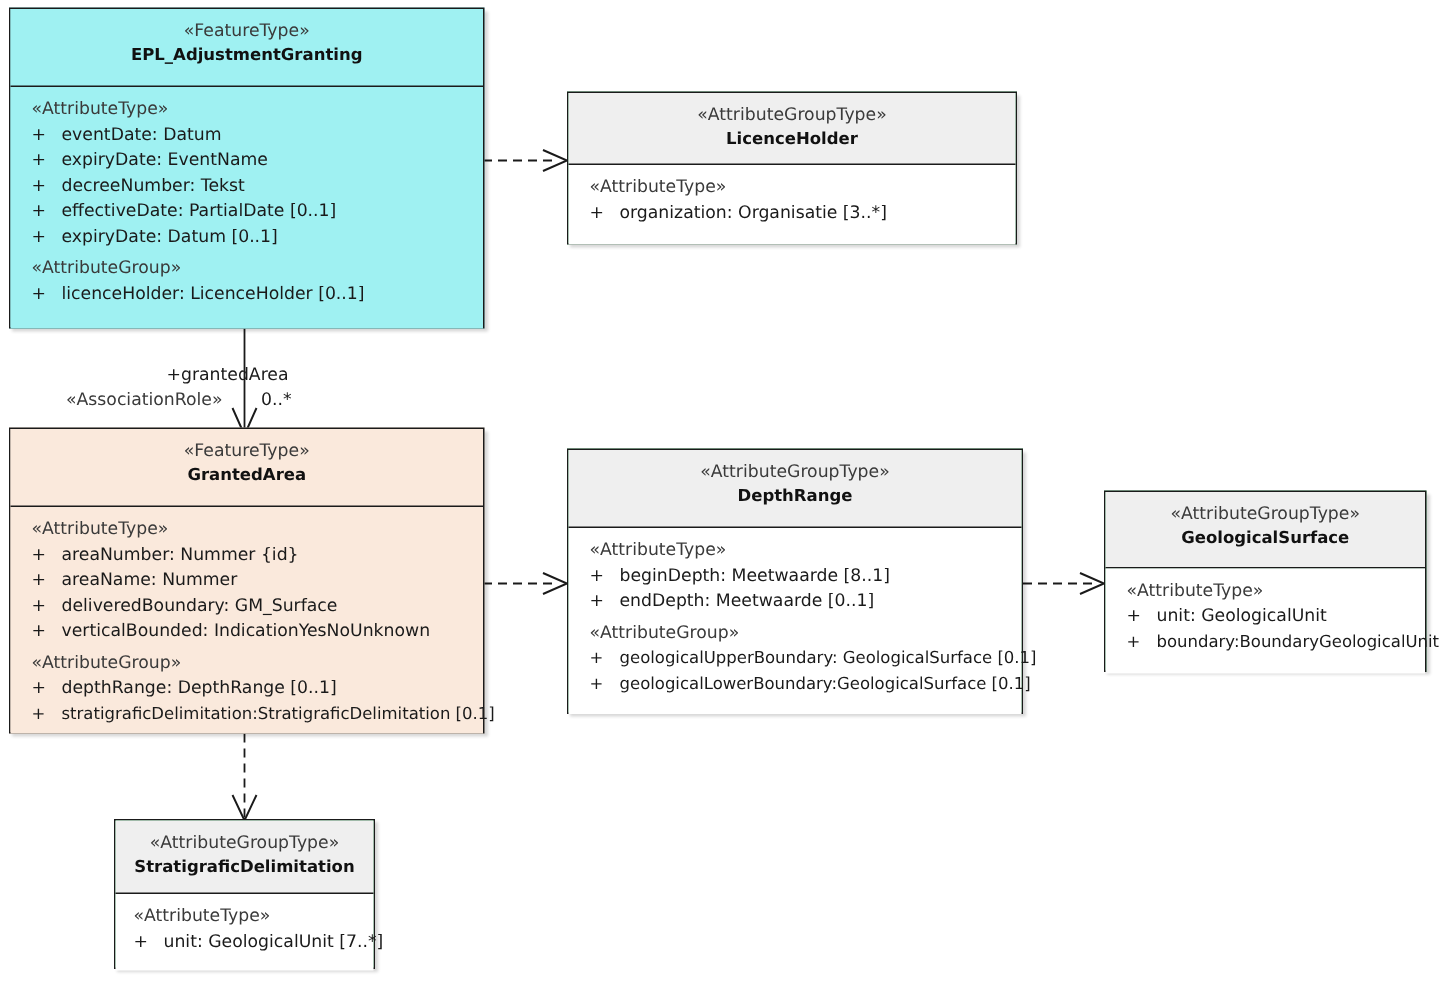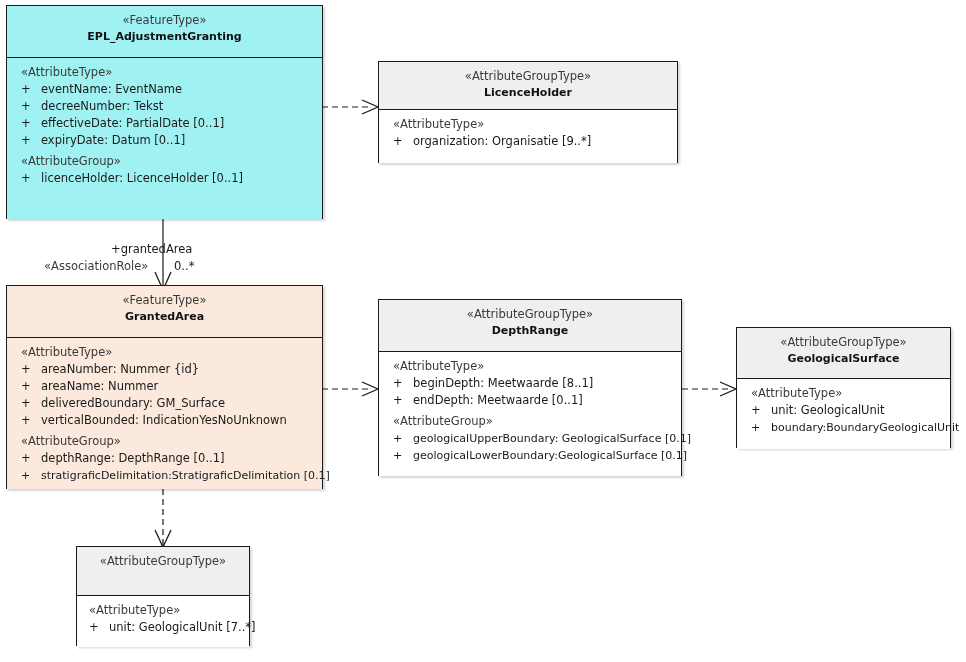--- a/index.html
+++ b/index.html
@@ -153,21 +153,24 @@
   <div class="assoc-label" style="left:174px; top:258px;">0..*</div>
 
   <div class="uml-box fill-cyan" style="left:6px; top:5px; width:317px; height:214px;">
     <div class="uml-head" style="height:52px;">
       <span class="stereo">«FeatureType»</span>
       <span class="cls-name">EPL_AdjustmentGranting</span>
     </div>
     <div class="uml-body" style="height:161px;">
       <div class="grp-label">«AttributeType»</div>
       <div class="attr-row">
-        <span class="attr-vis">+</span><span class="attr-txt">eventName: EventName</span>
+        <span class="attr-vis">+</span><span class="attr-txt">eventDate: Datum</span>
+      </div>
+      <div class="attr-row">
+        <span class="attr-vis">+</span><span class="attr-txt">expiryDate: EventName</span>
       </div>
       <div class="attr-row">
         <span class="attr-vis">+</span><span class="attr-txt">decreeNumber: Tekst</span>
       </div>
       <div class="attr-row">
         <span class="attr-vis">+</span><span class="attr-txt">effectiveDate: PartialDate [0..1]</span>
       </div>
       <div class="attr-row">
         <span class="attr-vis">+</span><span class="attr-txt">expiryDate: Datum [0..1]</span>
       </div>
@@ -179,21 +182,21 @@
   </div>
 
   <div class="uml-box fill-grey" style="left:378px; top:61px; width:300px; height:102px;">
     <div class="uml-head" style="height:48px;">
       <span class="stereo">«AttributeGroupType»</span>
       <span class="cls-name">LicenceHolder</span>
     </div>
     <div class="uml-body" style="height:53px;">
       <div class="grp-label">«AttributeType»</div>
       <div class="attr-row">
-        <span class="attr-vis">+</span><span class="attr-txt">organization: Organisatie [9..*]</span>
+        <span class="attr-vis">+</span><span class="attr-txt">organization: Organisatie [3..*]</span>
       </div>
     </div>
   </div>
 
   <div class="uml-box fill-peach" style="left:6px; top:285px; width:317px; height:204px;">
     <div class="uml-head" style="height:52px;">
       <span class="stereo">«FeatureType»</span>
       <span class="cls-name">GrantedArea</span>
     </div>
     <div class="uml-body" style="height:151px;">
@@ -255,20 +258,21 @@
       </div>
       <div class="attr-row" style="font-size:11px;">
         <span class="attr-vis">+</span><span class="attr-txt">boundary:BoundaryGeologicalUnit</span>
       </div>
     </div>
   </div>
 
   <div class="uml-box fill-grey" style="left:76px; top:546px; width:174px; height:100px;">
     <div class="uml-head" style="height:49px;">
       <span class="stereo">«AttributeGroupType»</span>
+      <span class="cls-name">StratigraficDelimitation</span>
     </div>
     <div class="uml-body" style="height:51px;">
       <div class="grp-label" style="padding-left:12px;">«AttributeType»</div>
       <div class="attr-row" style="padding-left:12px;">
         <span class="attr-vis">+</span><span class="attr-txt">unit: GeologicalUnit [7..*]</span>
       </div>
     </div>
   </div>
 
 </div>

